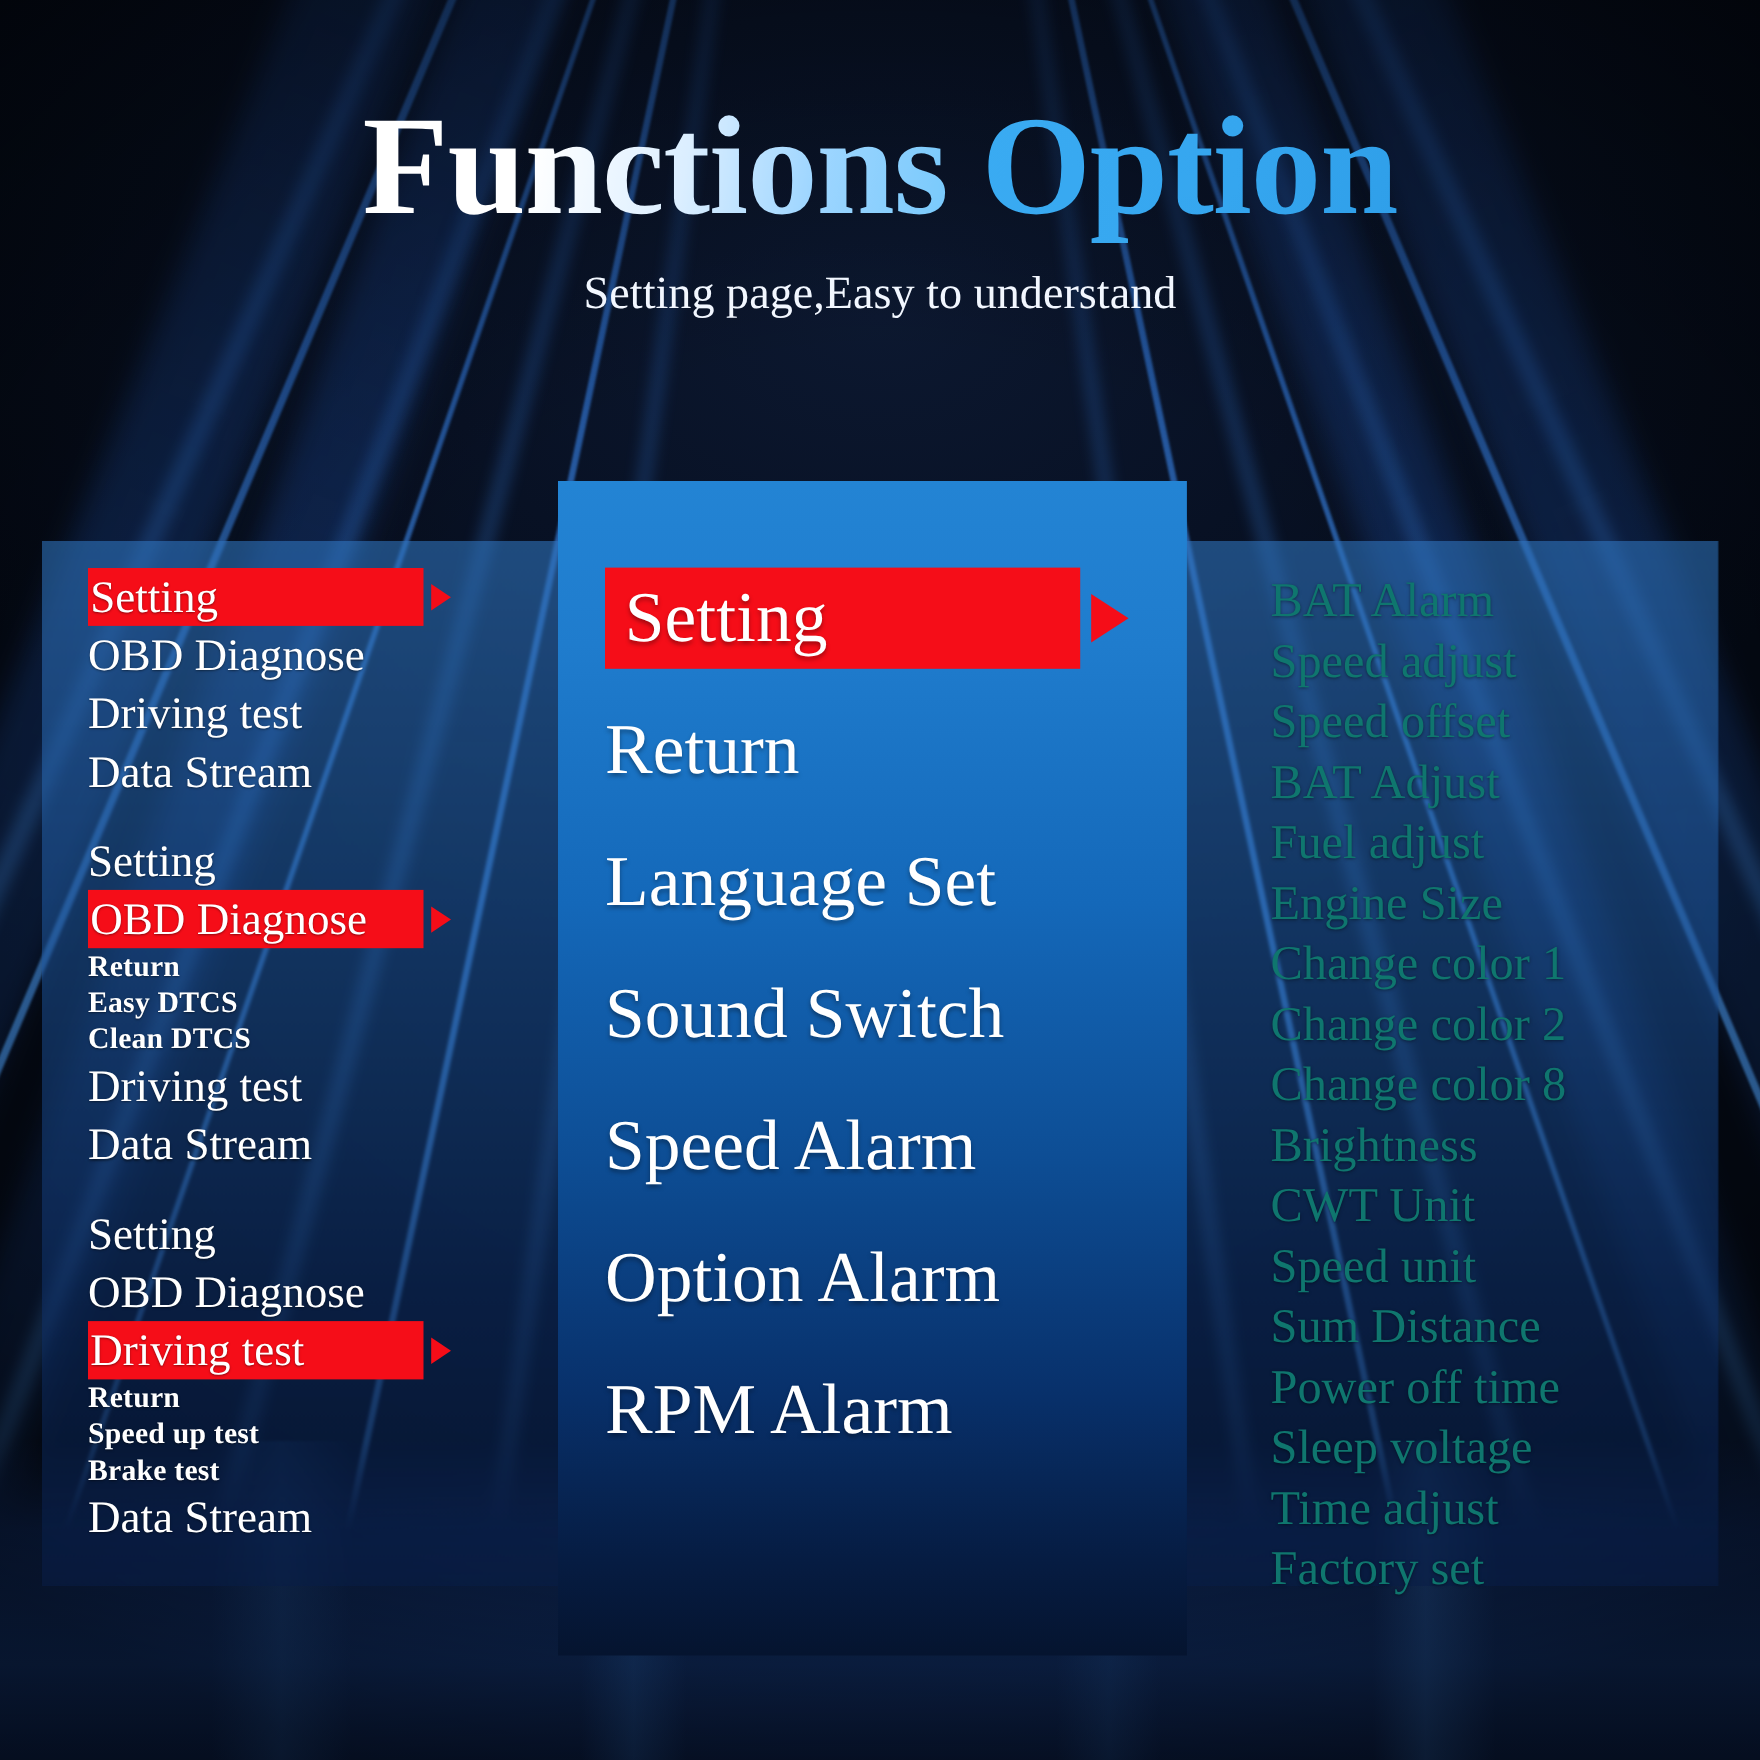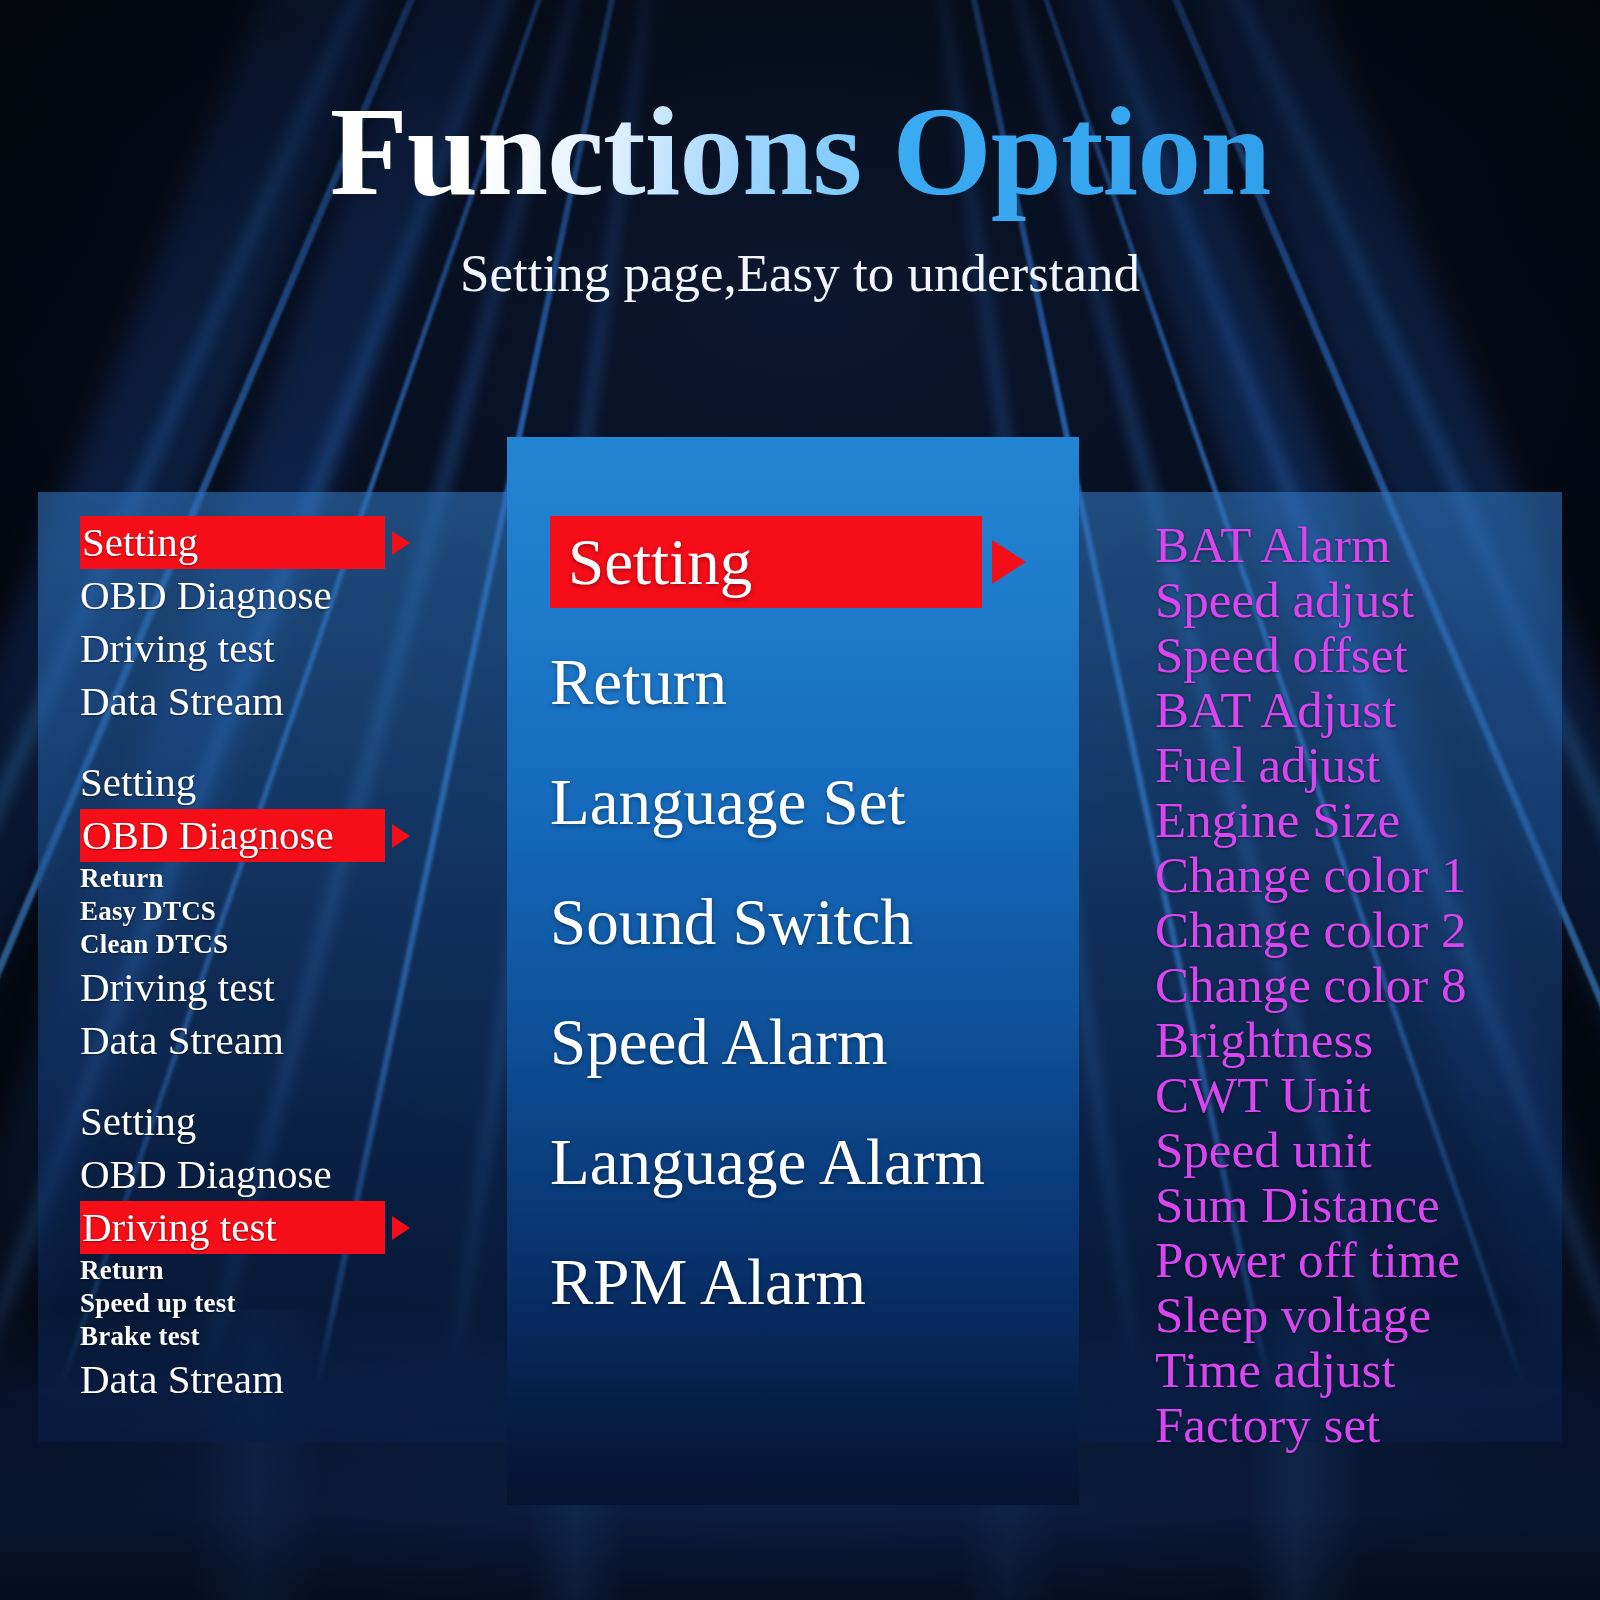--- a/index.html
+++ b/index.html
@@ -81,21 +81,21 @@
   }
   .t-blue {
     color: #36a8f0;
     background: linear-gradient(100deg, #3aabf2 0%, #35a6ef 60%, #2f9fe9 100%);
     -webkit-background-clip: text;
     background-clip: text;
     -webkit-text-fill-color: transparent;
   }
   .subtitle {
     margin: 26px 0 0 0;
-    font-size: 53px;
+    font-size: 42px;
     font-weight: 400;
     color: #f2f7ff;
     letter-spacing: 0px;
     white-space: nowrap;
   }
 
   
   .wide-panel {
     position: absolute;
     left: 38px;
@@ -195,23 +195,23 @@
   }
 
   
   .right-col {
     position: absolute;
     left: 1155px;
     top: 518px;
     width: 420px;
   }
   .rrow {
-    font-size: 51px;
+    font-size: 44px;
     line-height: 55px;
-    color: #d946ef;
+    color: #0f766e;
     font-weight: 400;
     white-space: nowrap;
     text-shadow: 0 1px 3px rgba(0,0,0,0.45);
   }
 </style>
 </head>
 <body>
 
 <div id="stage">
 
@@ -292,21 +292,21 @@
 
   <div class="center-col">
     <div class="crow hl">
       <span>Setting</span>
       <span class="arrow"></span>
     </div>
     <div class="crow">Return</div>
     <div class="crow">Language Set</div>
     <div class="crow">Sound Switch</div>
     <div class="crow">Speed Alarm</div>
-    <div class="crow">Language Alarm</div>
+    <div class="crow">Option Alarm</div>
     <div class="crow">RPM Alarm</div>
   </div>
 
   <div class="right-col">
     <div class="rrow">BAT Alarm</div>
     <div class="rrow">Speed adjust</div>
     <div class="rrow">Speed offset</div>
     <div class="rrow">BAT Adjust</div>
     <div class="rrow">Fuel adjust</div>
     <div class="rrow">Engine Size</div>

